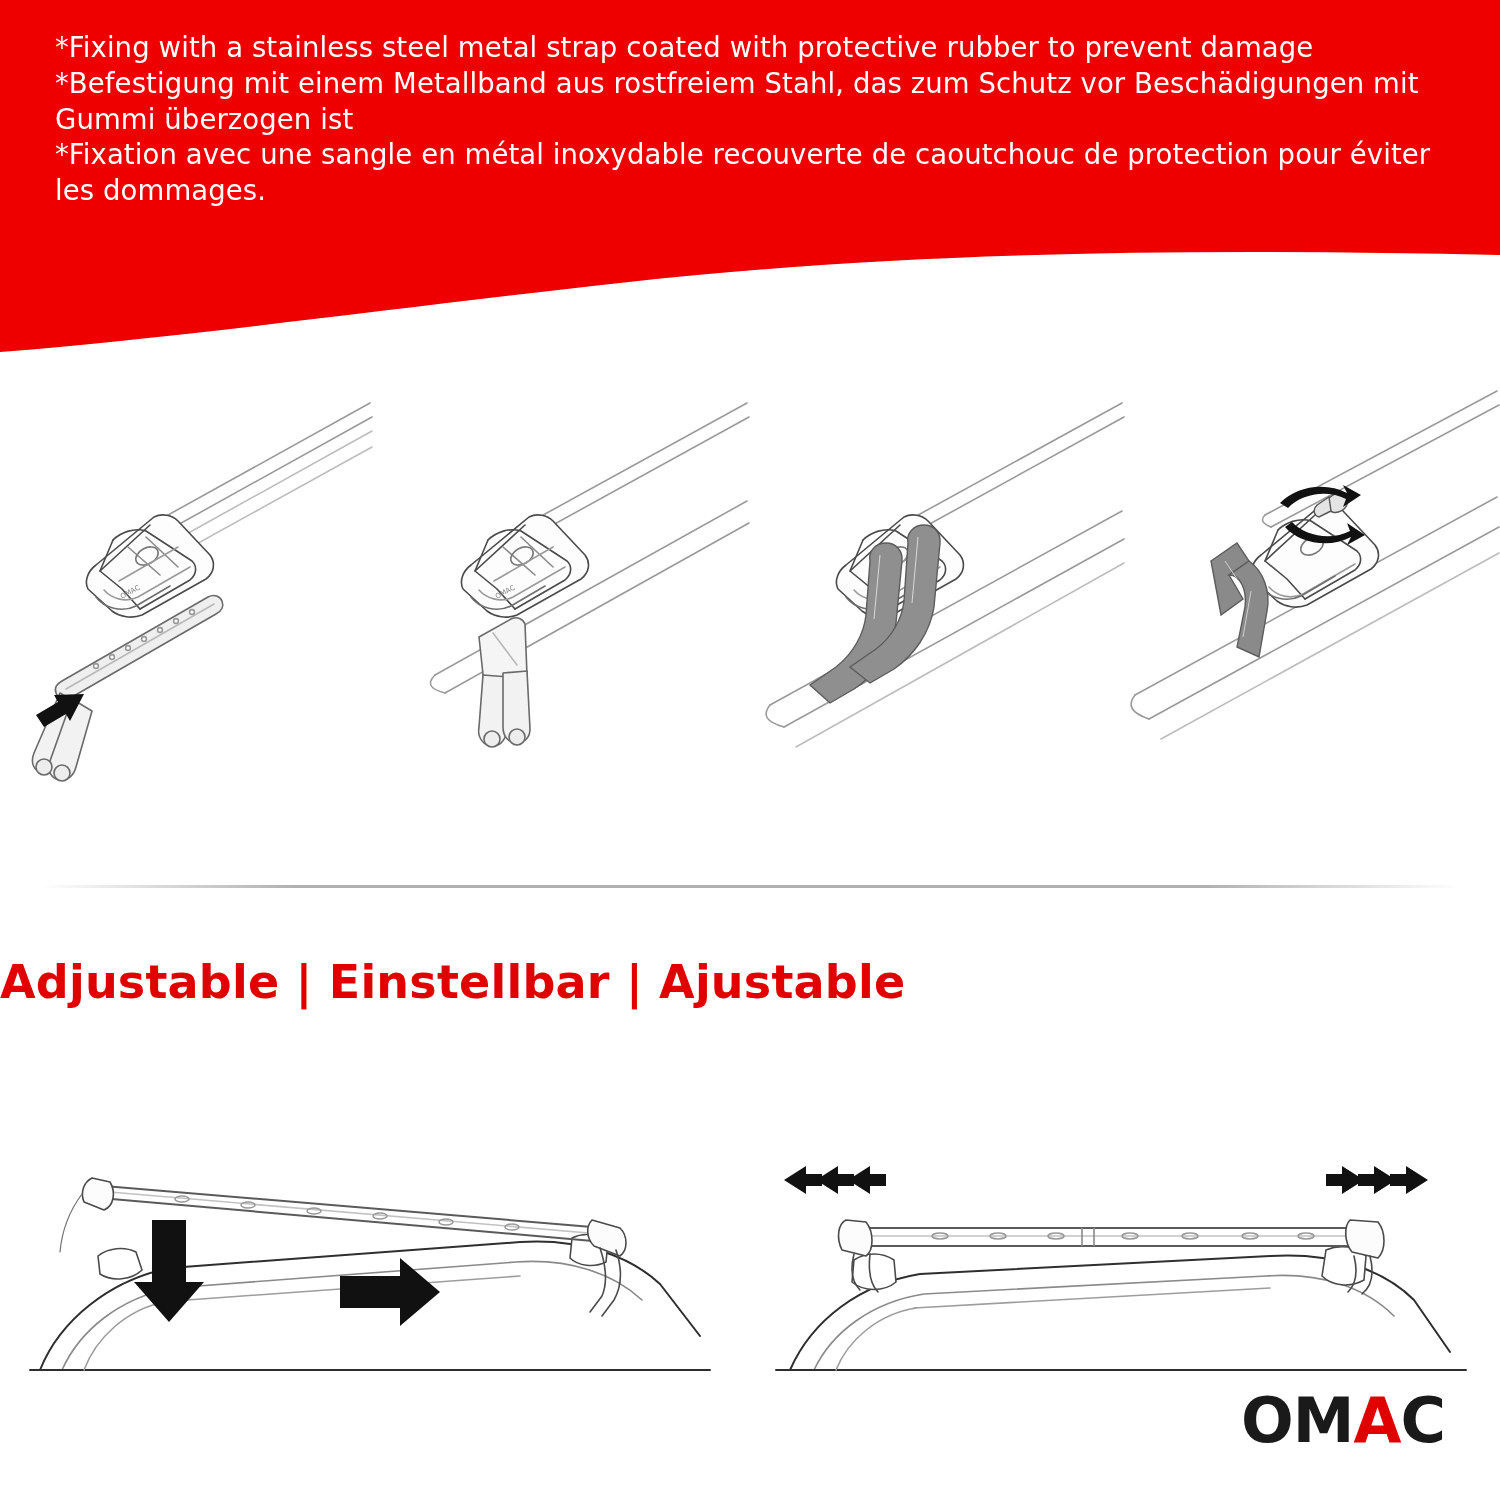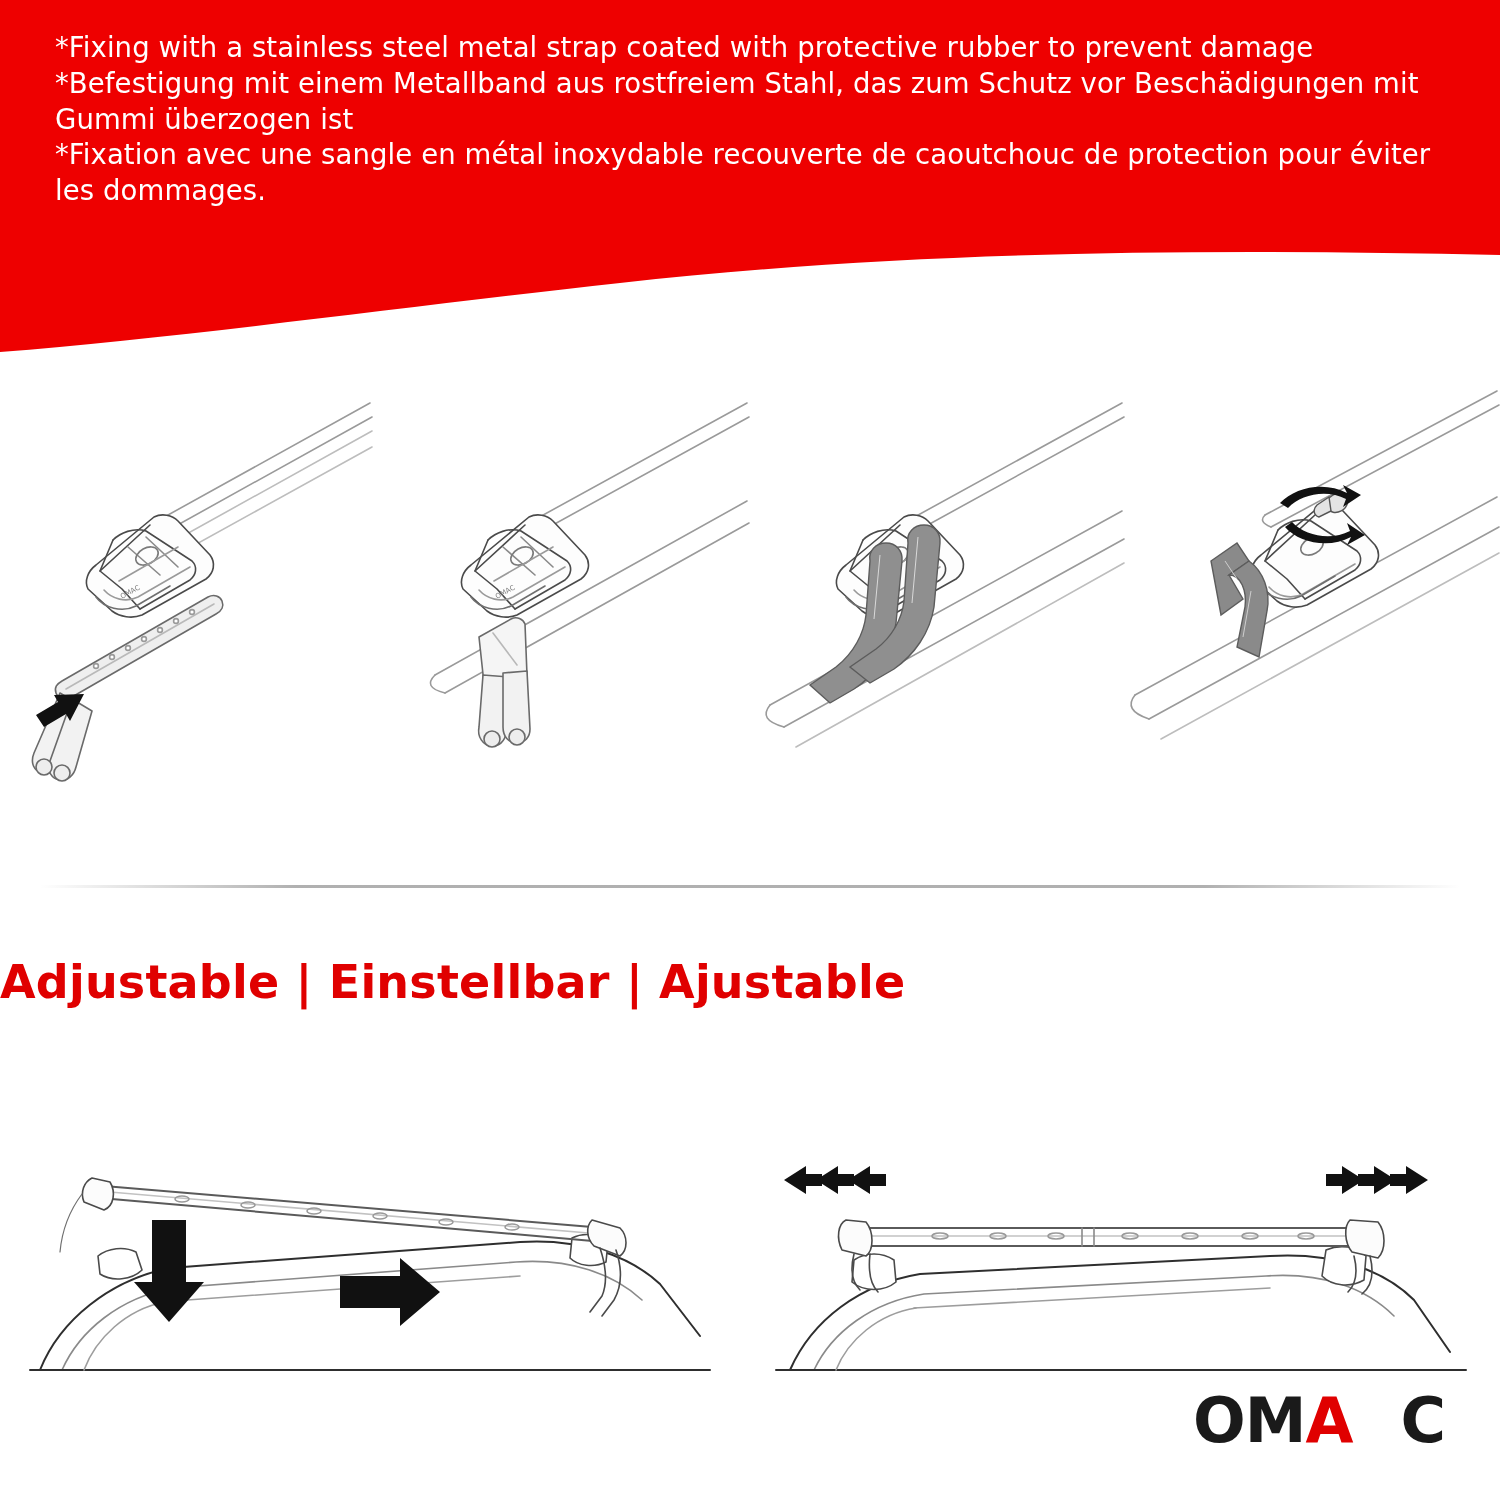--- a/index.html
+++ b/index.html
@@ -101,21 +101,21 @@
     position: absolute;
     right: 55px;
     bottom: 48px;
     display: flex;
     align-items: baseline;
     font-size: 62px;
     font-weight: bold;
     letter-spacing: -1px;
     line-height: 1;
   }
-  #brand-logo .logo-dark { color: #1a1a1a; margin-left: 48px; }
+  #brand-logo .logo-dark { color: #1a1a1a; }
   #brand-logo .logo-red  { color: #e00000; }
 </style>
 </head>
 <body>
 
 <div id="header-banner">
   <svg class="banner-shape" viewBox="0 0 1500 370" preserveAspectRatio="none">
     <path d="M0,0 L1500,0 L1500,255 C1180,248 900,252 620,283 C420,305 180,338 0,352 Z" fill="#ee0000"></path>
   </svg>
   <div id="header-text">*Fixing with a stainless steel metal strap coated with protective rubber to prevent damage

